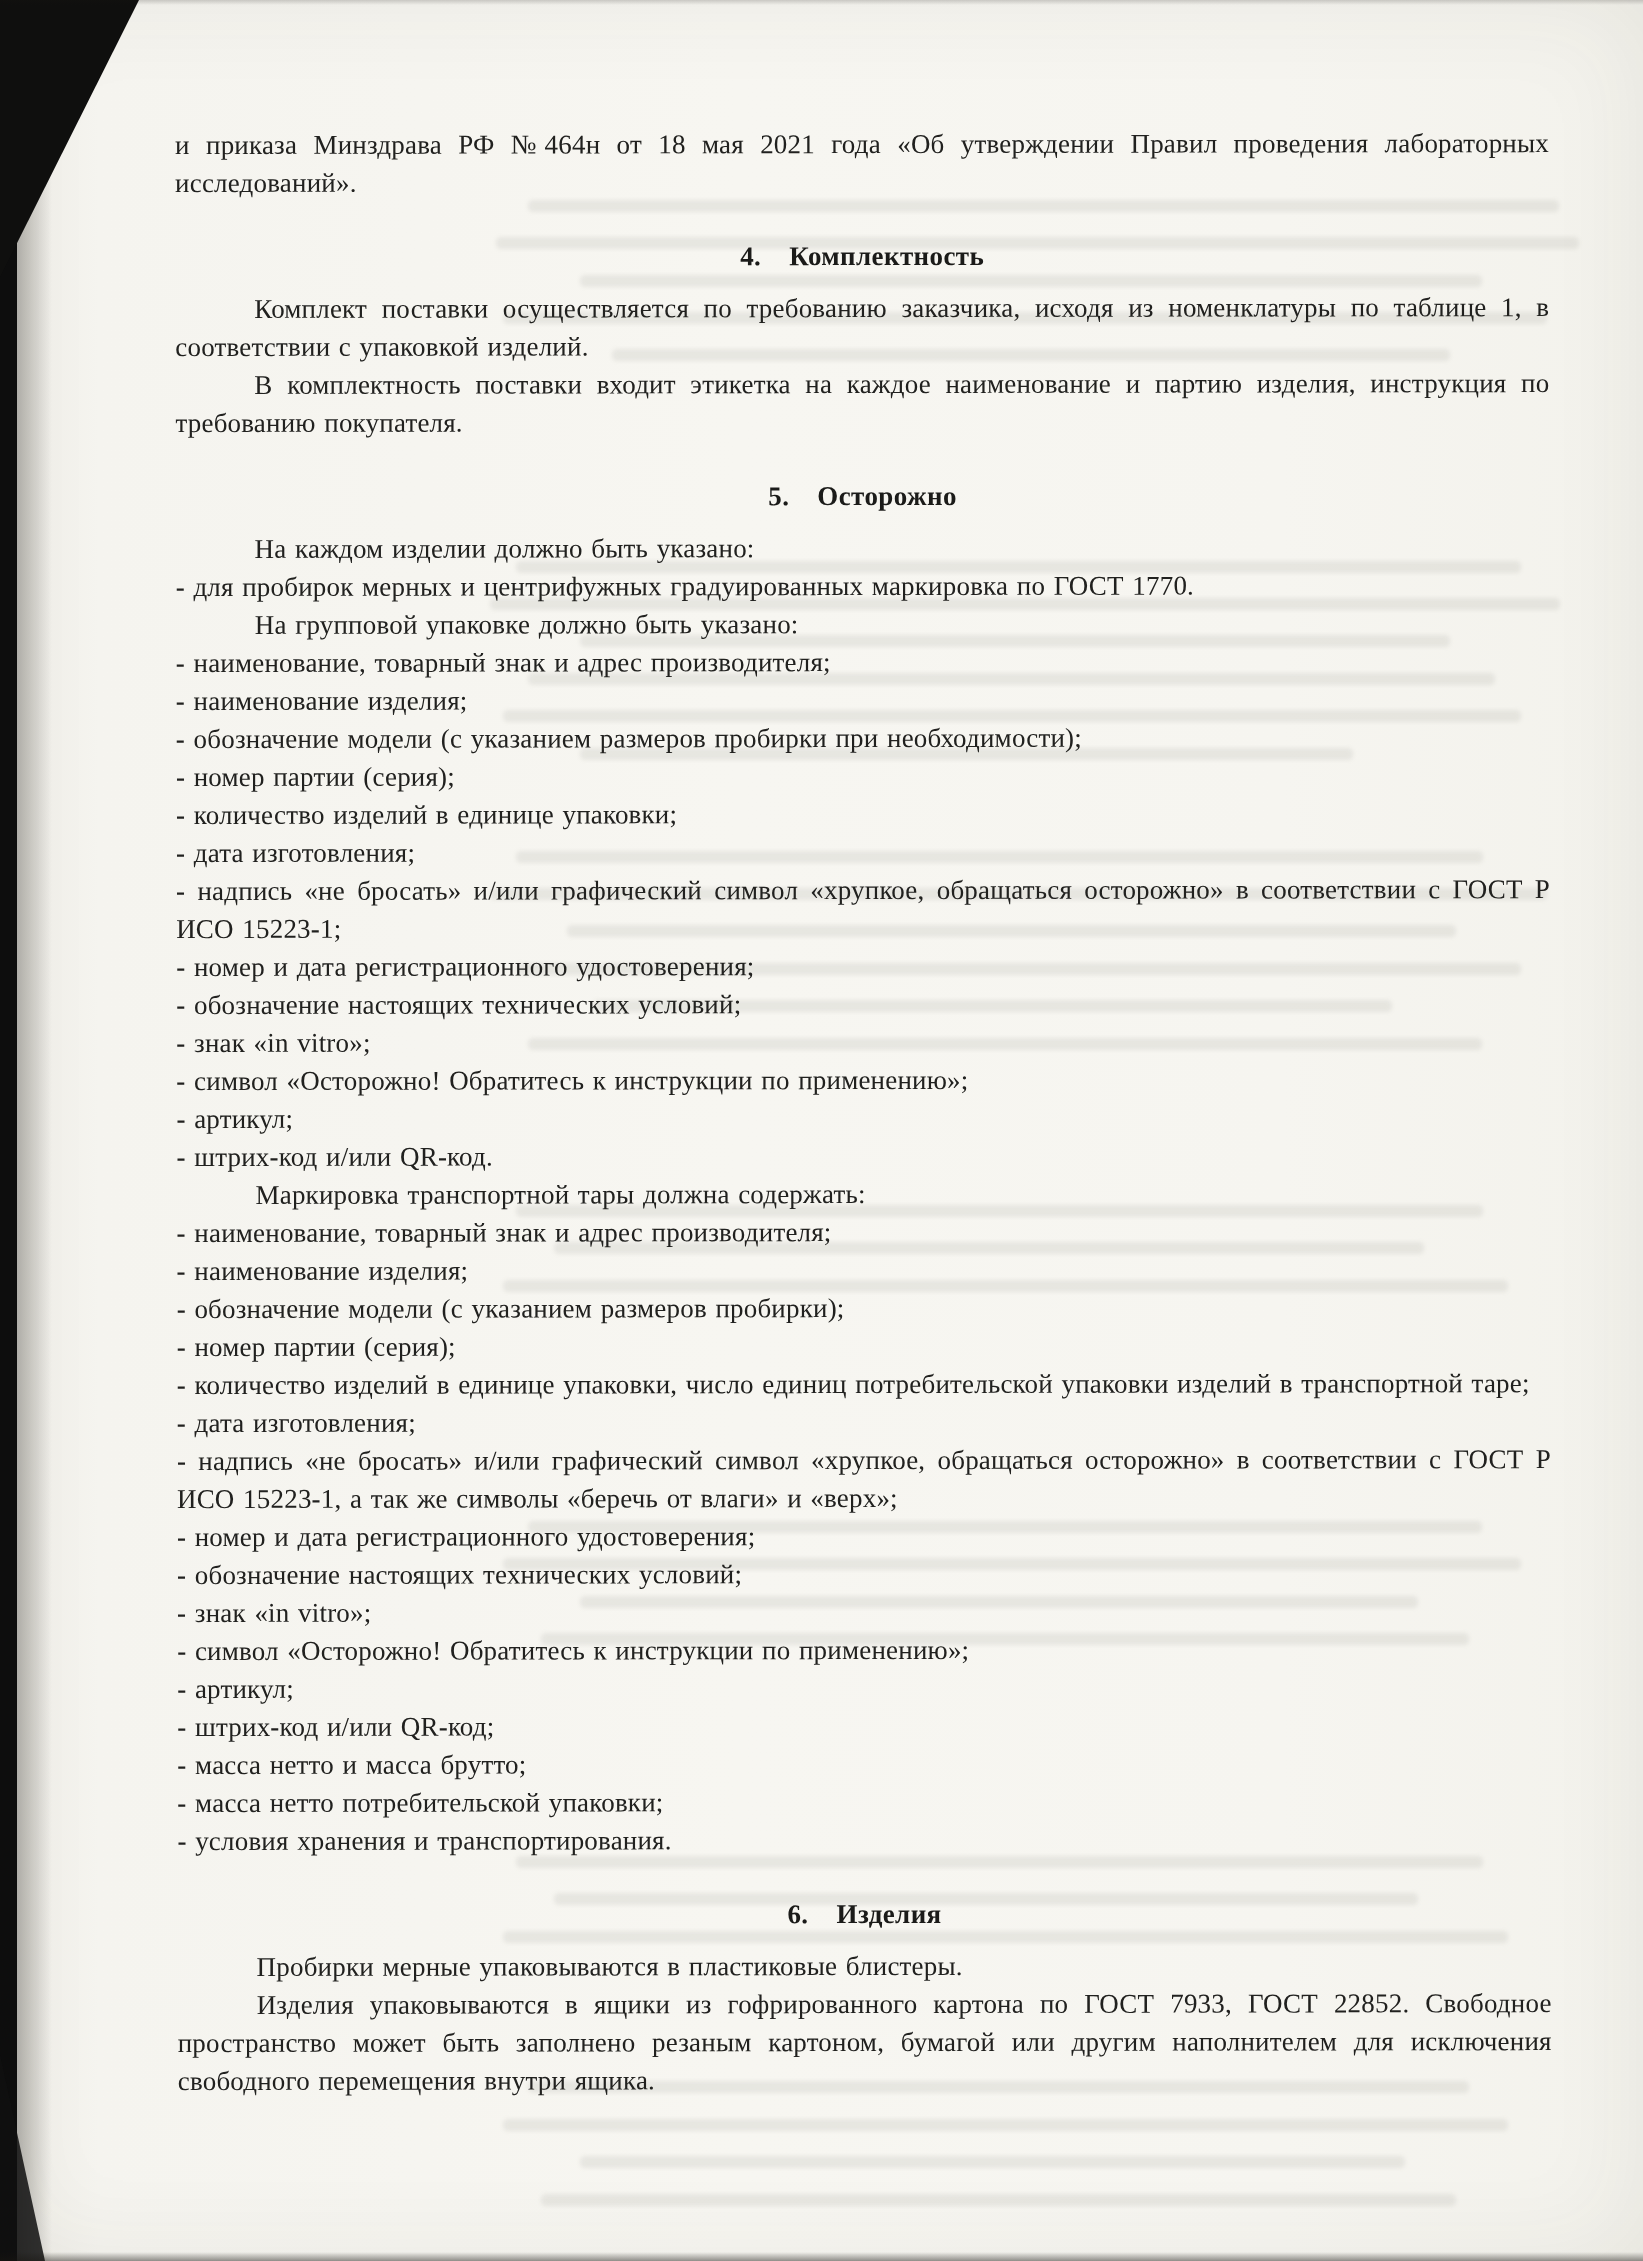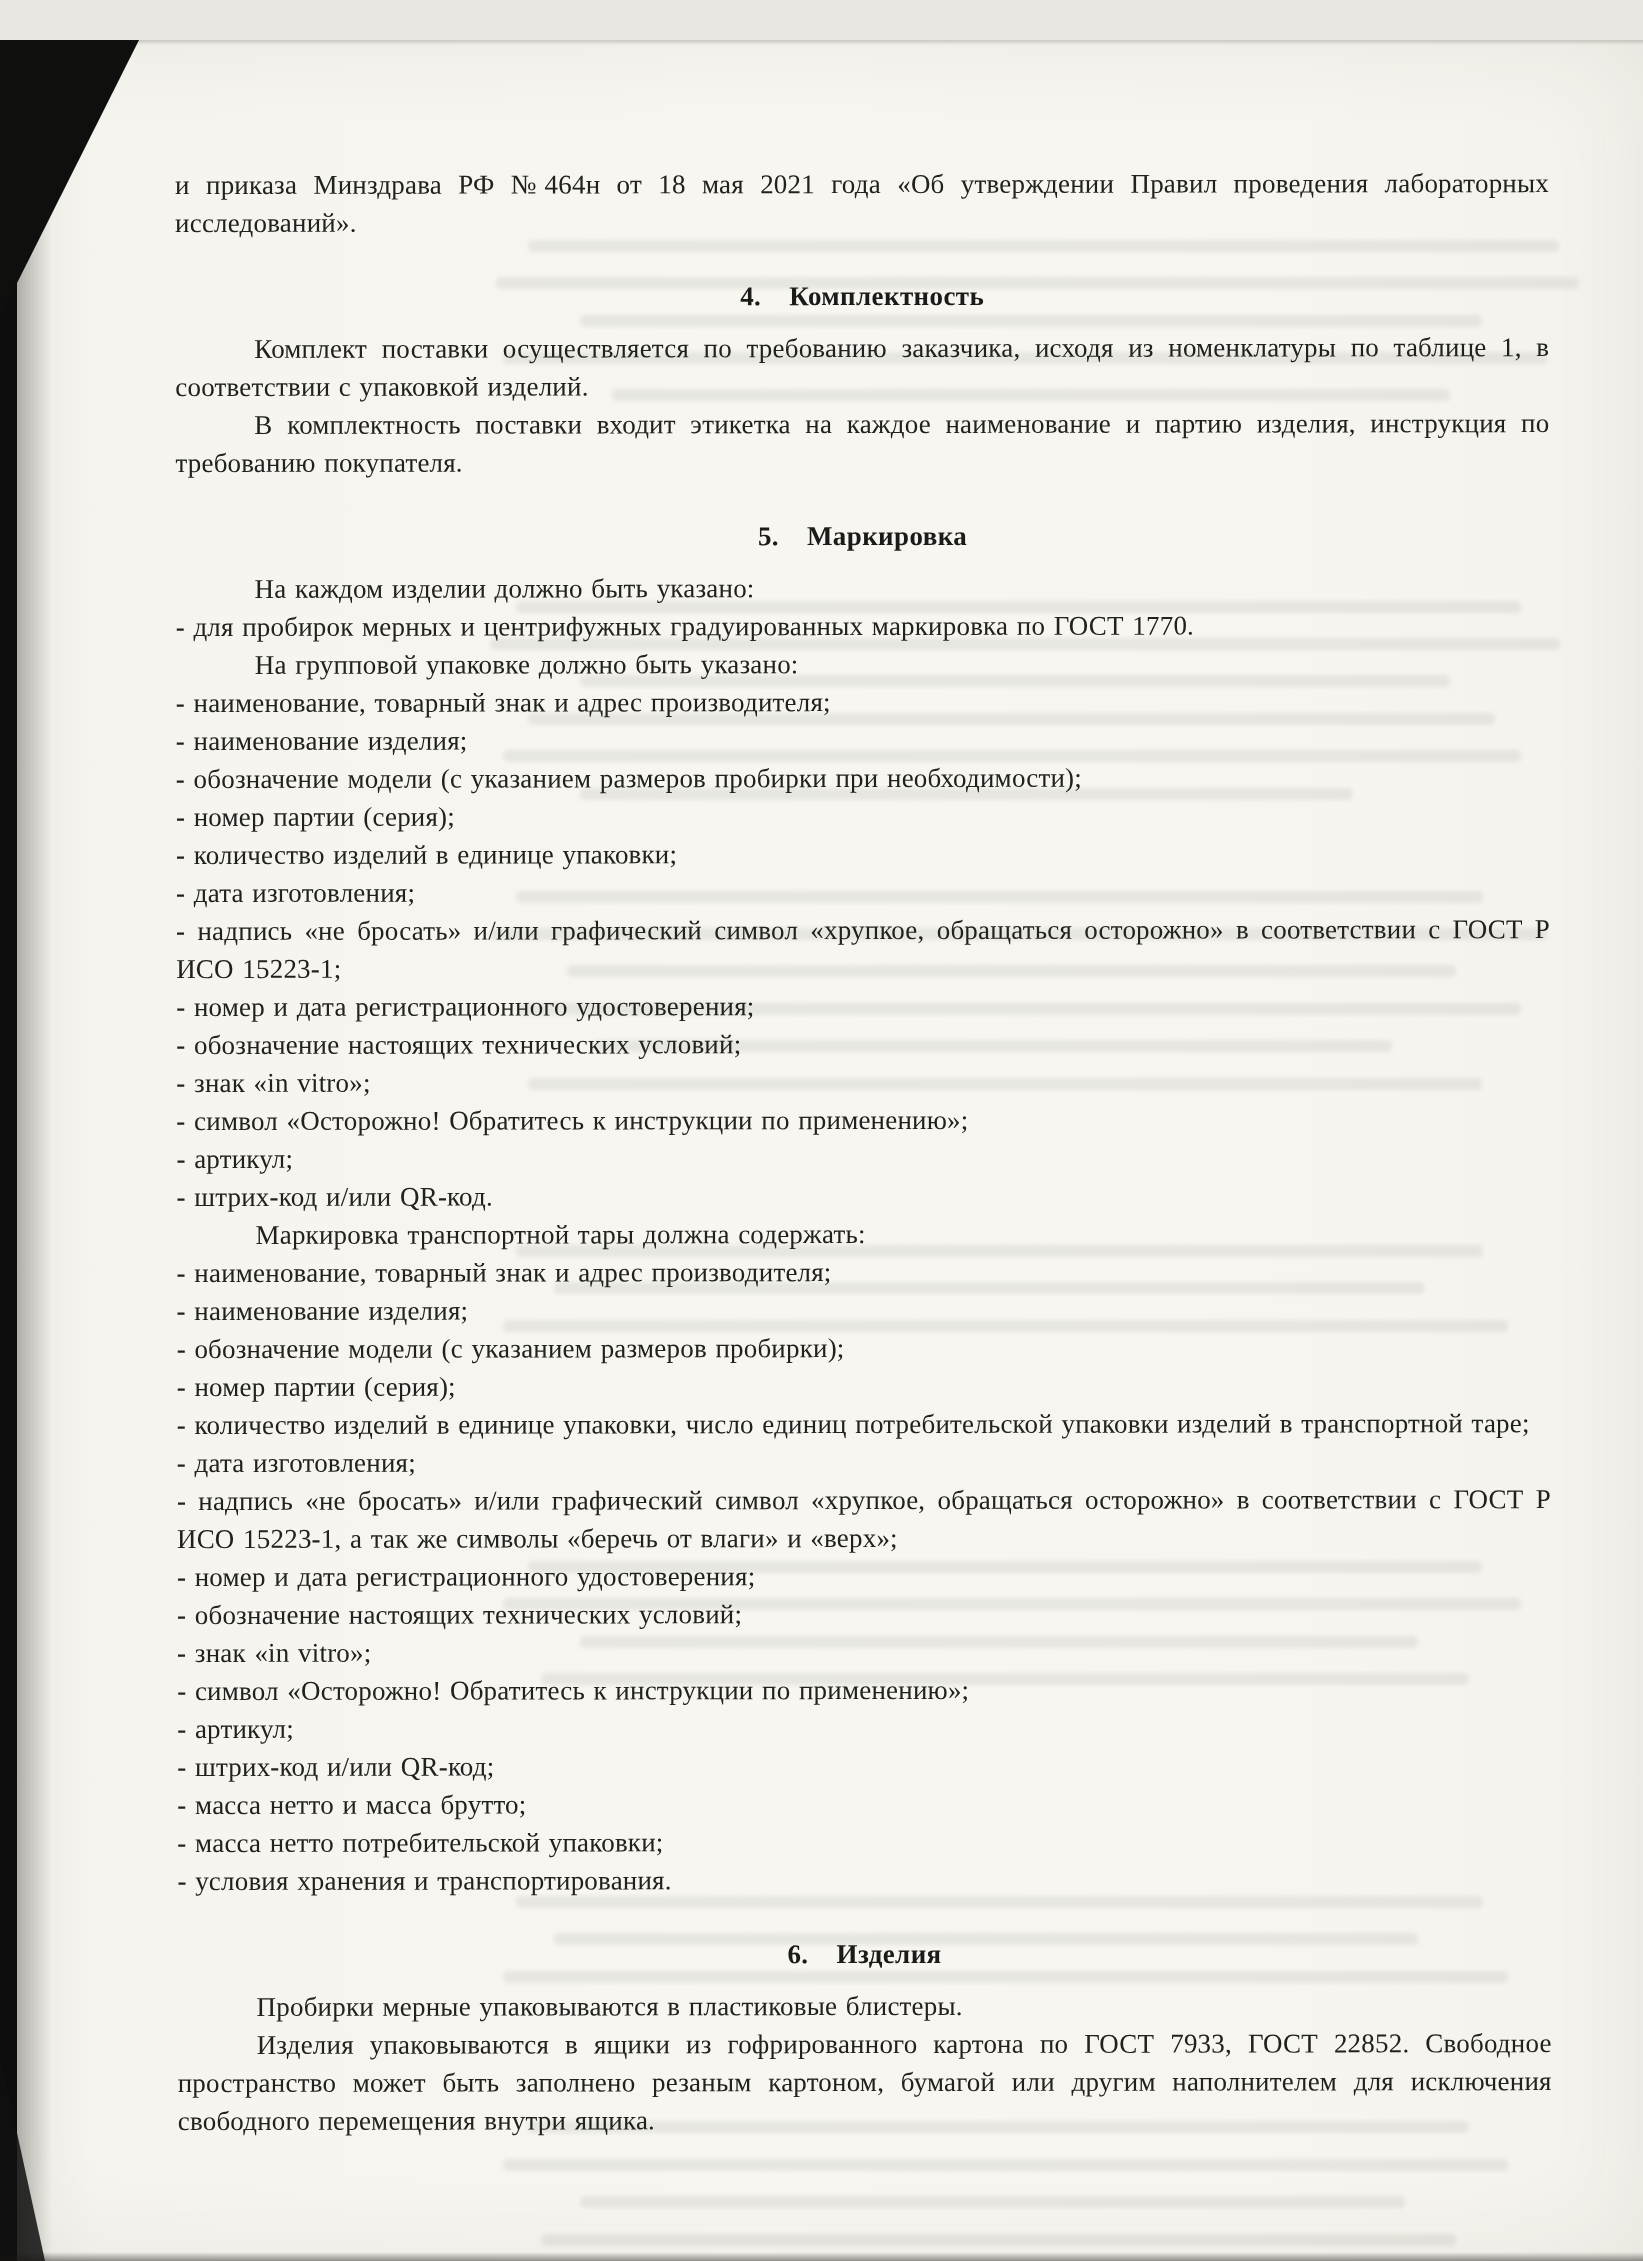--- a/index.html
+++ b/index.html
@@ -7,21 +7,20 @@
     width: 1643px; height: 2261px;
     position: relative;
     background: #e9e7e2;
     font-family: "Liberation Serif", serif;
     overflow: hidden;
   }
   .sheet {
     position: absolute; inset: 0;
     background: linear-gradient(90deg, #efede7 0%, #f5f4ef 6%, #f7f6f1 45%, #f6f5f0 78%, #f3f2ec 100%);
     box-shadow: inset 0 0 103px rgba(60,55,40,0.07);
-    margin-top: 40px;
   }
   
   .edge-left {
     position: absolute; left: 0; top: 0; bottom: 0; width: 17.4px;
     background: #0d0d0d;
   }
   .edge-left-soft {
     position: absolute; left: 17.4px; top: 0; bottom: 0; width: 35px;
     background: linear-gradient(90deg, rgba(20,18,14,0.28), rgba(20,18,14,0));
   }
@@ -113,21 +112,21 @@
       <div class="ghost-line" style="top: 2156px; left: 580px; width: 825px;"></div>
       <div class="ghost-line" style="top: 2194px; left: 541px; width: 915px;"></div>
     </div>
 
   <div class="content">
     <p class="plain">и приказа Минздрава РФ №464н от 18 мая 2021 года «Об утверждении Правил проведения лабораторных исследований».</p>
     <div>
         <div class="heading"><span class="h-num">4.</span><span>Комплектность</span></div>
         <p class="paragraph">Комплект поставки осуществляется по требованию заказчика, исходя из номенклатуры по таблице 1, в соответствии с упаковкой изделий.</p>
         <p class="paragraph">В комплектность поставки входит этикетка на каждое наименование и партию изделия, инструкция по требованию покупателя.</p>
-        <div class="heading"><span class="h-num">5.</span><span>Маркировка</span></div>
+        <div class="heading"><span class="h-num">5.</span><span>Осторожно</span></div>
         <p class="paragraph">На каждом изделии должно быть указано:</p>
         <p class="list">- для пробирок мерных и центрифужных градуированных маркировка по ГОСТ 1770.</p>
         <p class="paragraph">На групповой упаковке должно быть указано:</p>
         <p class="list">- наименование, товарный знак и адрес производителя;</p>
         <p class="list">- наименование изделия;</p>
         <p class="list">- обозначение модели (с указанием размеров пробирки при необходимости);</p>
         <p class="list">- номер партии (серия);</p>
         <p class="list">- количество изделий в единице упаковки;</p>
         <p class="list">- дата изготовления;</p>
         <p class="list">- надпись «не бросать» и/или графический символ «хрупкое, обращаться осторожно» в соответствии с ГОСТ Р ИСО 15223-1;</p>

